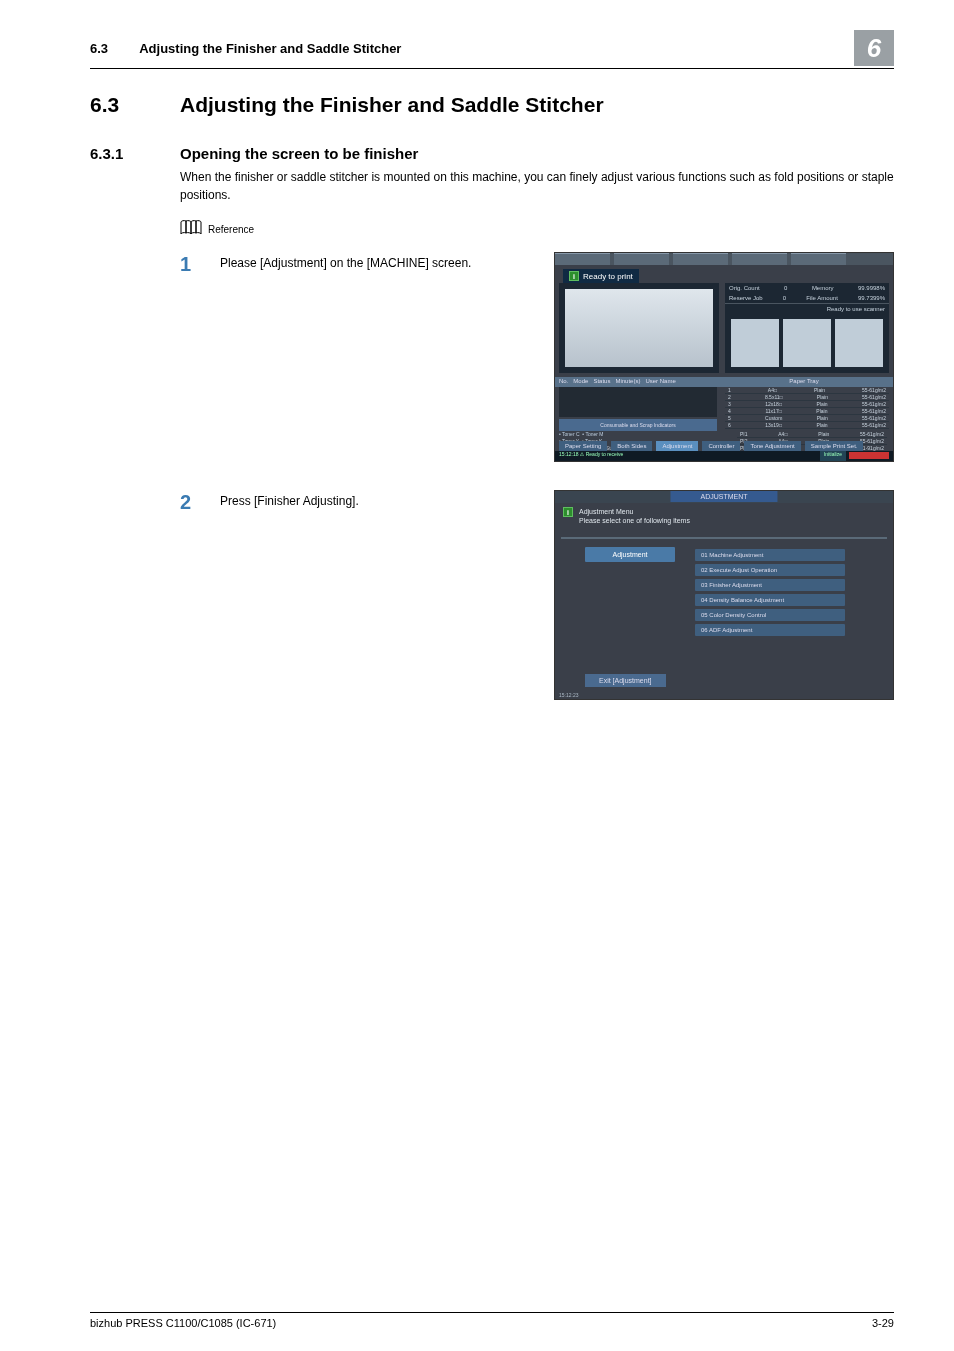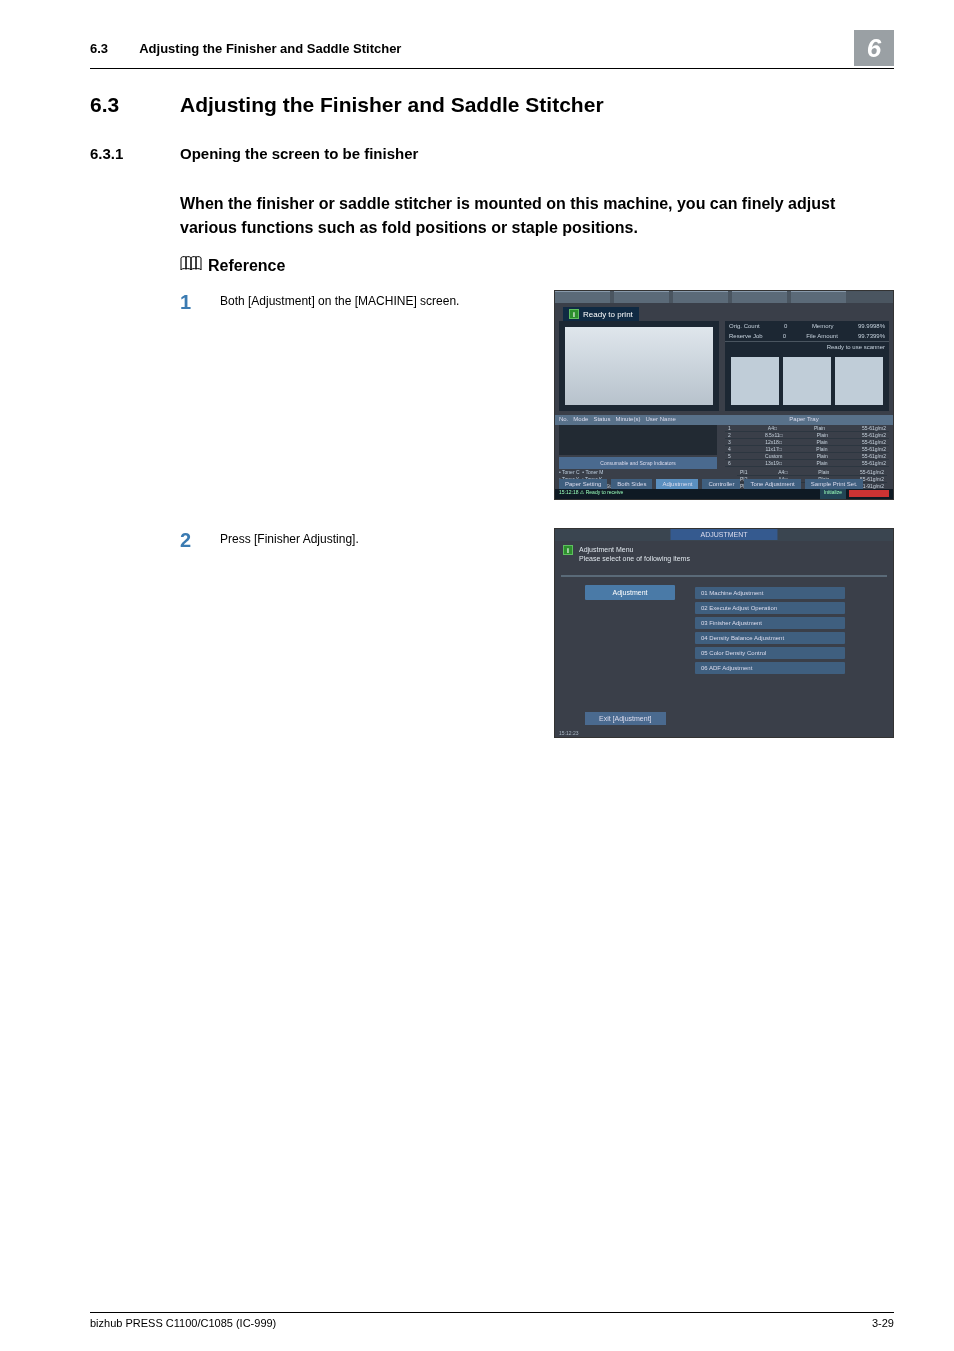--- a/index.html
+++ b/index.html
@@ -36,26 +36,26 @@
     font-size: 26px;
     font-weight: bold;
     display: flex;
     align-items: center;
     justify-content: center;
     font-style: italic;
   }
   .h2-row { display: flex; align-items: baseline; margin-bottom: 28px; }
   .h2-num { font-size: 21px; font-weight: bold; width: 90px; flex-shrink: 0; }
   .h2-title { font-size: 21px; font-weight: bold; }
-  .h3-row { display: flex; align-items: baseline; margin-bottom: 30px; }
+  .h3-row { display: flex; align-items: baseline; margin-bottom: 6px; }
   .h3-num { font-size: 15px; font-weight: bold; width: 90px; flex-shrink: 0; }
   .h3-title { font-size: 15px; font-weight: bold; }
-  .body-text { margin-left: 90px; font-size: 16px; line-height: 1.5; margin-bottom: 16px; font-weight: bold; }
+  .body-text { margin-left: 90px; font-size: 12px; line-height: 1.5; margin-bottom: 16px; }
   .ref-block { margin-left: 90px; margin-bottom: 14px; }
-  .ref-head { display: flex; align-items: center; font-weight: bold; font-size: 16px; margin-bottom: 2px; }
+  .ref-head { display: flex; align-items: center; font-weight: normal; font-size: 10px; margin-bottom: 2px; }
   .ref-icon { margin-right: 6px; }
   .ref-text { font-style: italic; font-size: 12px; }
   .step-row { display: flex; align-items: flex-start; margin-left: 90px; margin-bottom: 20px; }
   .step-num {
     color: #3b7bb2;
     font-size: 20px;
     font-weight: bold;
     width: 40px;
     flex-shrink: 0;
     line-height: 1;
@@ -150,21 +150,21 @@
         <svg width="22" height="16" viewBox="0 0 22 16">
             <path d="M1 2 C1 1 4 0 6 1 L6 13 C4 12 1 13 1 14 Z M11 2 C11 1 8 0 6 1 L6 13 C8 12 11 13 11 14 Z M11 2 C11 1 14 0 16 1 L16 13 C14 12 11 13 11 14 Z M21 2 C21 1 18 0 16 1 L16 13 C18 12 21 13 21 14 Z" fill="none" stroke="#000" stroke-width="1"></path>
           </svg>
       </span>
       <span>Reference</span>
     </div>
   </div>
 
   <div class="step-row">
     <div class="step-num">1</div>
-    <div class="step-text">Both [Adjustment] on the [MACHINE] screen.</div>
+    <div class="step-text">Please [Adjustment] on the [MACHINE] screen.</div>
     <div class="step-img">
       <div class="s1-topbar">
         <div class="s1-tab"></div>
         <div class="s1-tab"></div>
         <div class="s1-tab"></div>
         <div class="s1-tab"></div>
         <div class="s1-tab"></div>
       </div>
       <div class="s1-ready">
         <span class="s1-info-icon">i</span>
@@ -320,15 +320,15 @@
         <div class="s2-item">06 ADF Adjustment</div>
       </div>
       <div class="s2-exit">Exit [Adjustment]</div>
       <div class="s2-footer">15:12:23</div>
     </div>
   </div>
 
 </div>
 
 <div class="footer-row">
-  <span>bizhub PRESS C1100/C1085 (IC-999)</span>
+  <span>bizhub PRESS C1100/C1085 (IC-671)</span>
   <span>3-29</span>
 </div>
 
 </body></html>

